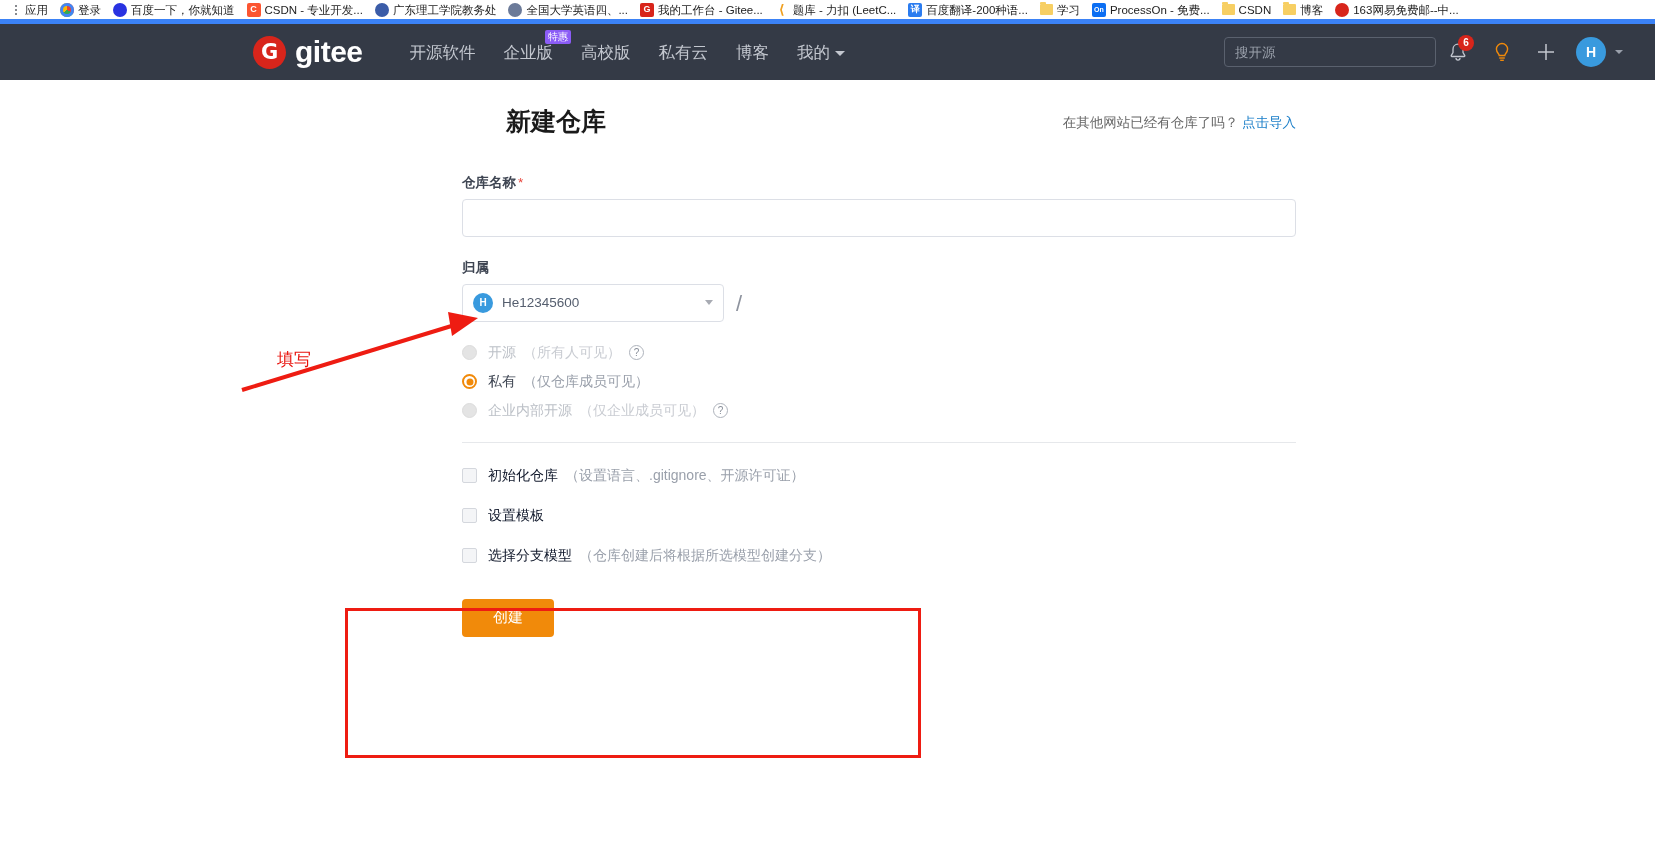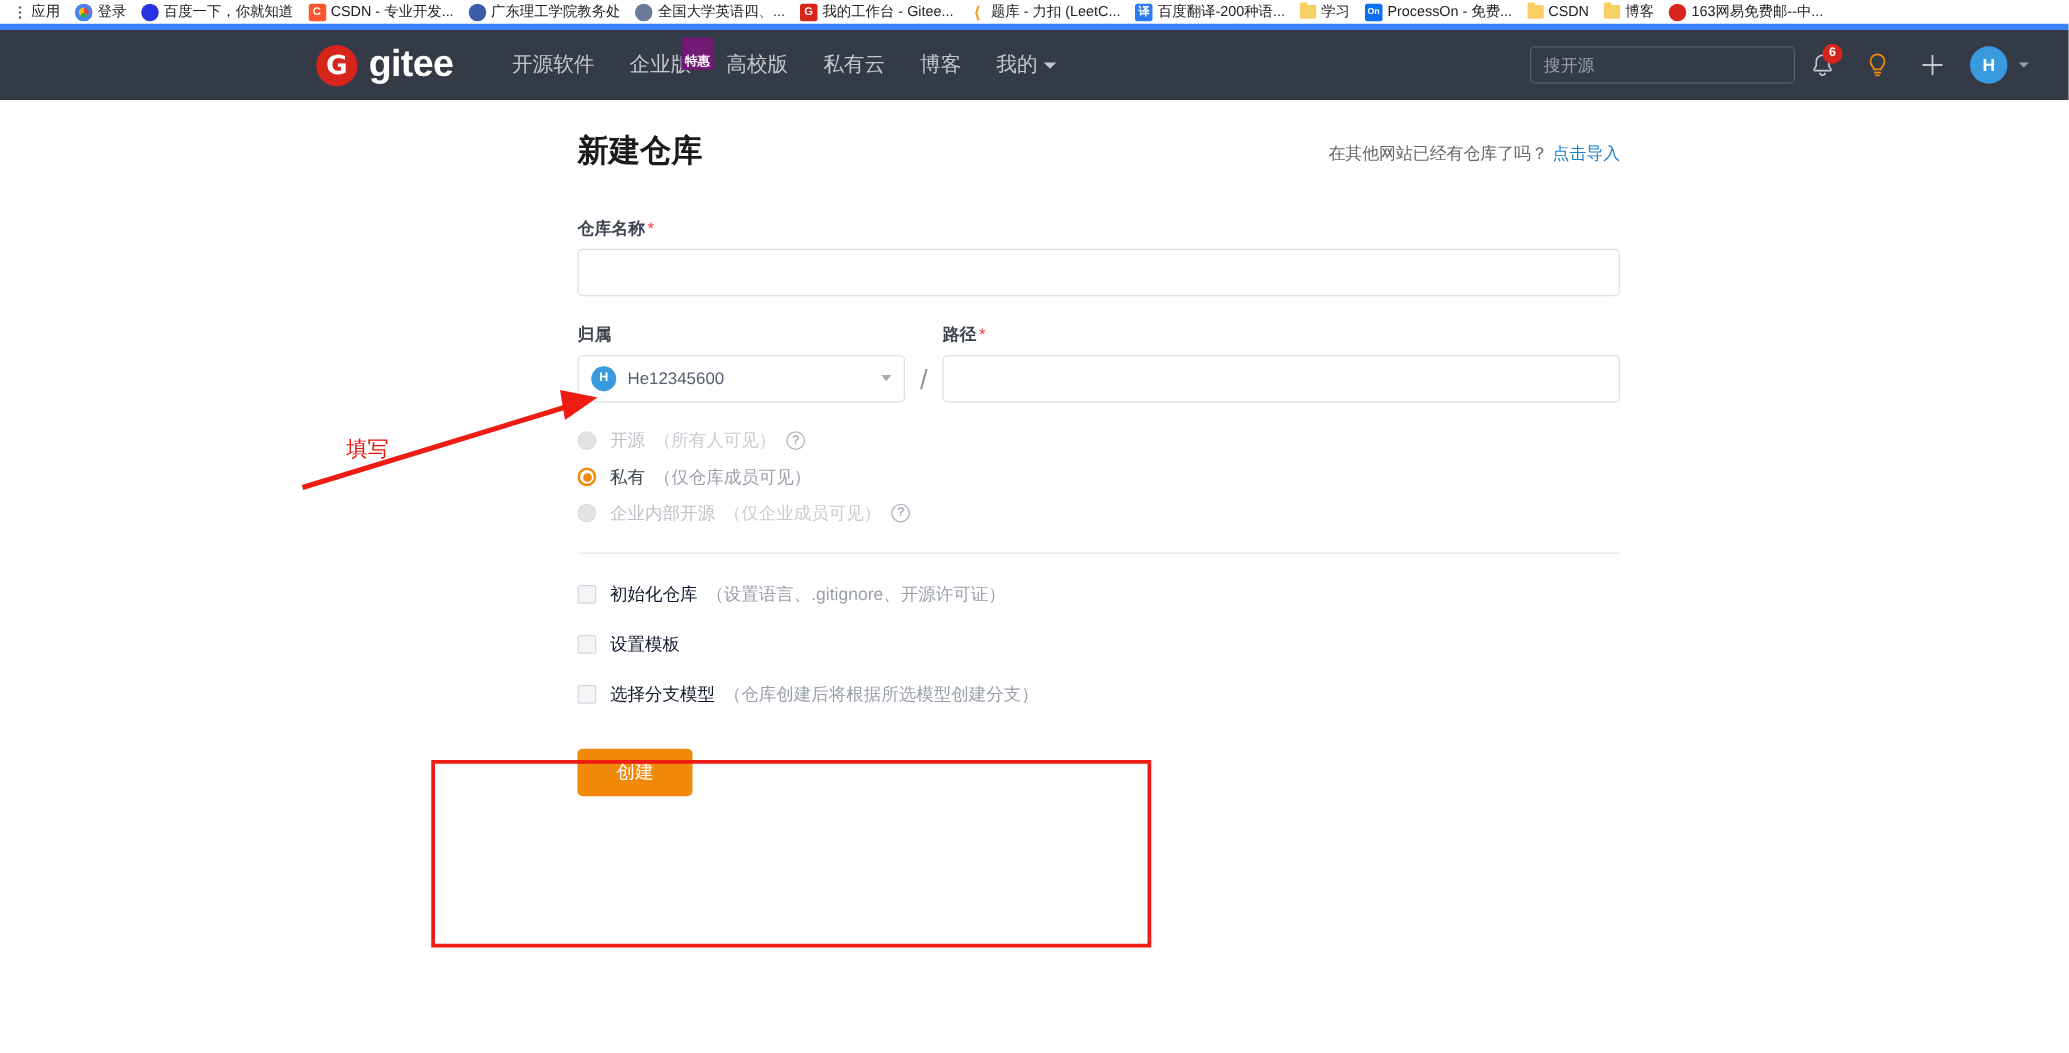--- a/index.html
+++ b/index.html
@@ -98,28 +98,28 @@
     padding: 0 14px;
     height: 56px;
     line-height: 56px;
     position: relative;
     cursor: pointer;
     white-space: nowrap;
   }
   .nav-badge {
     position: absolute;
     top: 6px; right: -4px;
-    background: #701a75;
+    background: #8b5cf6;
     color: #fff;
     font-size: 10px;
     line-height: 13px;
     height: 14px;
-    padding: 13px 3px;
+    padding: 0 3px;
     border-radius: 2px;
-    font-weight: bold;
+    font-weight: normal;
   }
   .caret-down {
     display: inline-block;
     width: 0; height: 0;
     border-left: 5px solid transparent;
     border-right: 5px solid transparent;
     border-top: 5px solid #c3c7cf;
     vertical-align: middle;
     margin-left: 5px;
   }
@@ -187,20 +187,21 @@
     top: 28px;
     width: 834px;
   }
   #title-row {
     display: flex; align-items: flex-end; justify-content: space-between;
     margin-bottom: 38px;
   }
   #page-title {
     font-size: 25px; font-weight: bold; color: #1a1a1a;
     line-height: 1.1;
+    margin-left: 44px;
   }
   #import-row {
     font-size: 13.5px; color: #666; padding-bottom: 4px;
   }
   #import-link { color: #1a7ec8; cursor: pointer; }
 
   .field-label {
     font-size: 13.5px;
     font-weight: bold;
     color: #3e4552;
@@ -488,26 +489,20 @@
         <div class="field-label">归属</div>
         <div id="owner-select">
           <div id="owner-avatar">H</div>
           <div id="owner-name">He12345600</div>
           <div class="caret-grey"></div>
         </div>
       </div>
 
       <div id="slash">/</div>
 
-      <div id="path-group">
-        <div class="field-label">
-          <span>路径</span><span class="req">*</span>
-        </div>
-        <input class="txt-input" type="text" placeholder="" style="">
-      </div>
     </div>
 
 
     <div id="visibility-list">
         <div class="radio-row">
           <span class="radio-dot"></span>
           <span class="radio-main dim">开源</span>
           <span class="radio-sub dim">（所有人可见）</span>
           <span class="q-mark">?</span>
         </div>

